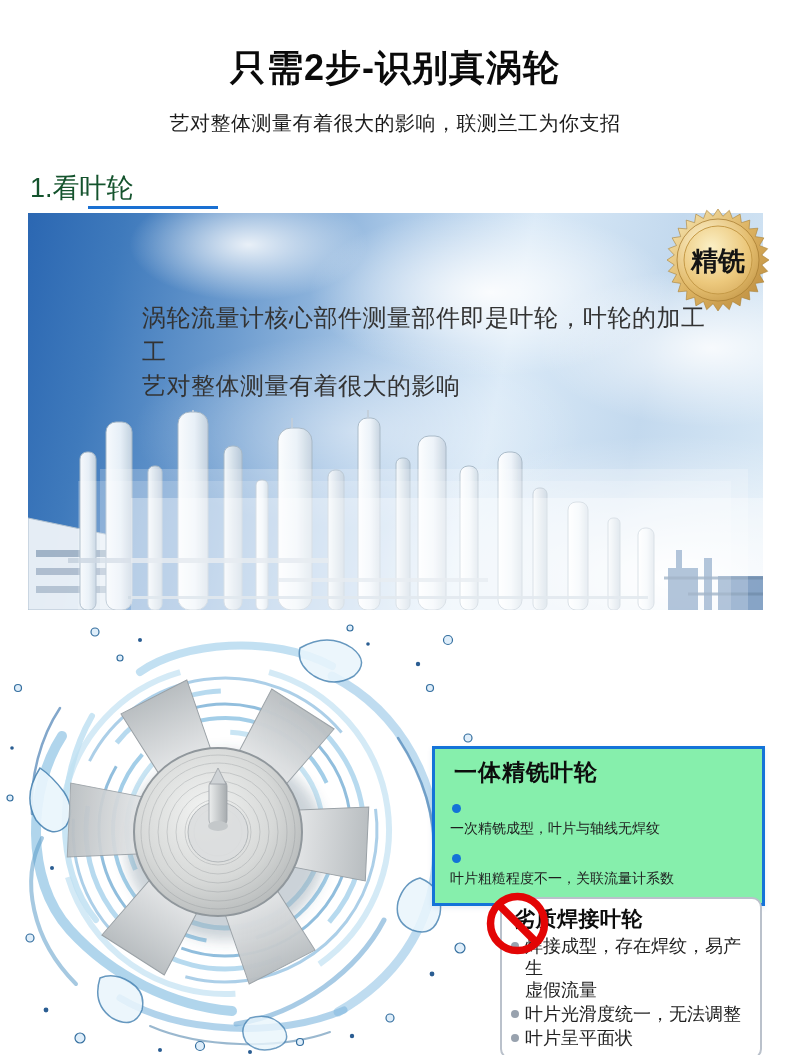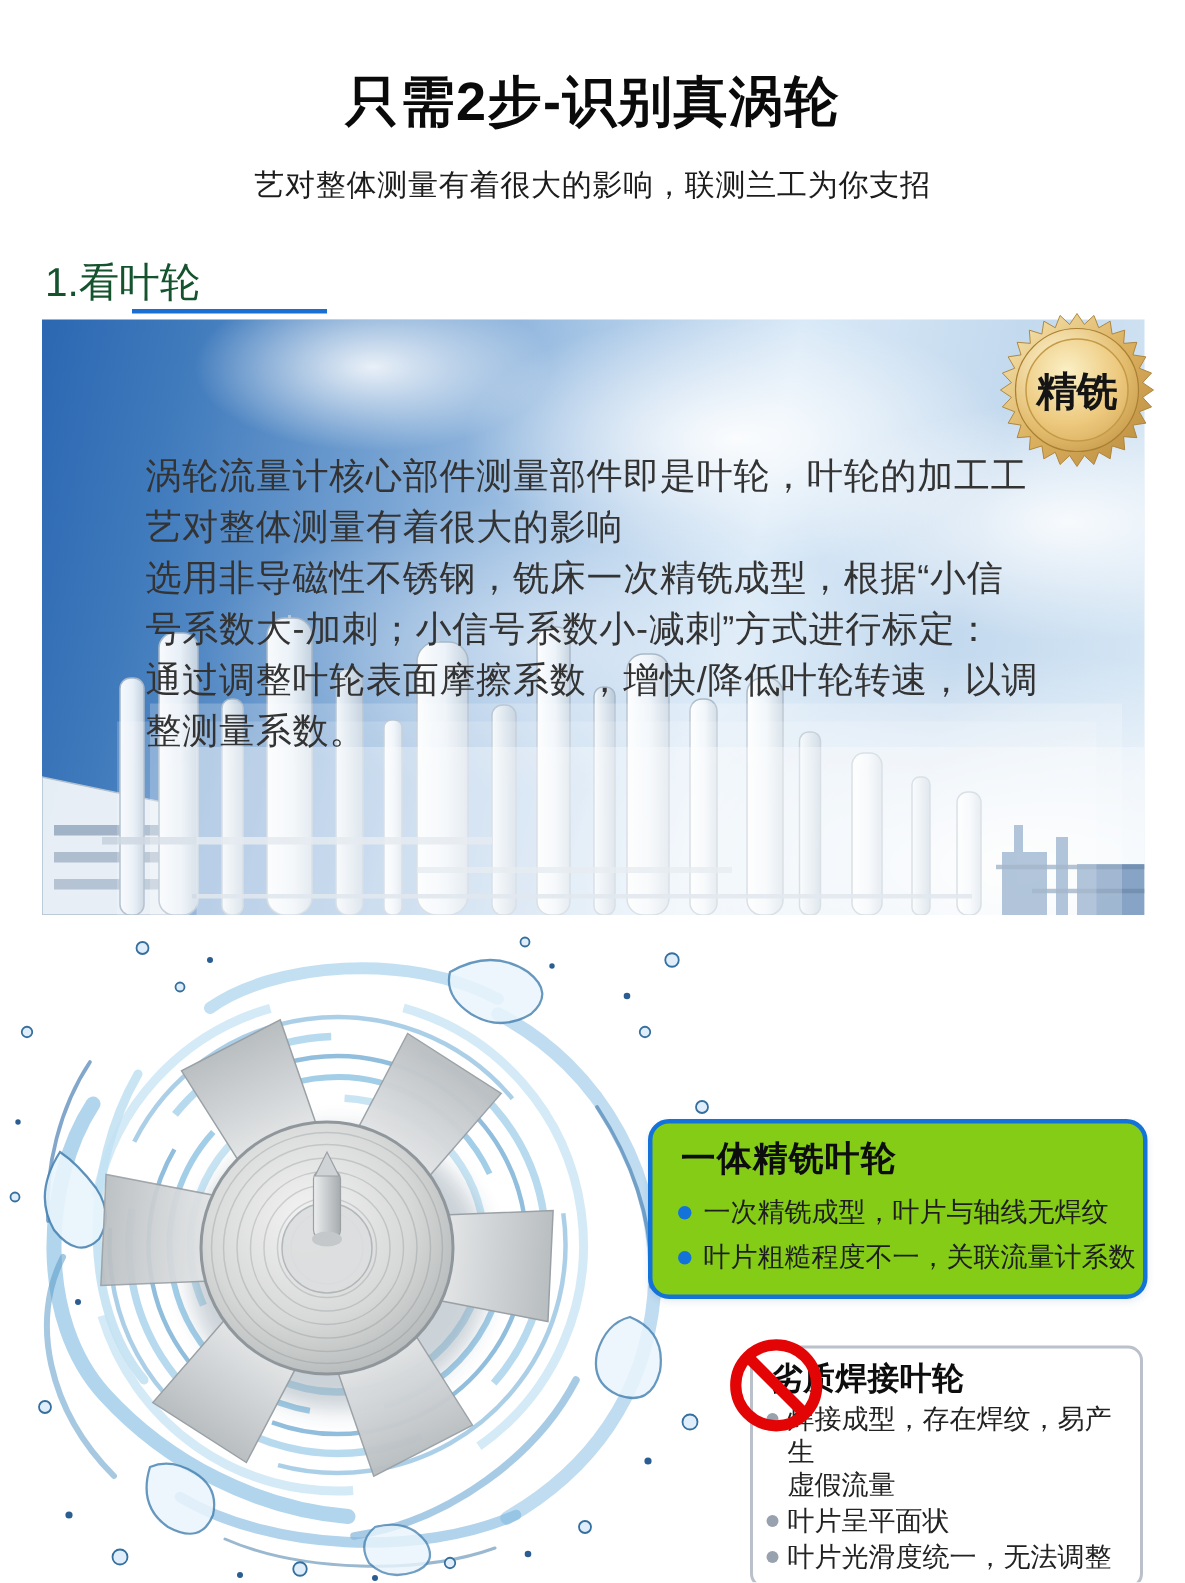--- a/index.html
+++ b/index.html
@@ -47,33 +47,33 @@
   }
   .plant{position:absolute;left:0;bottom:0;width:735px;height:200px;}
   .overlay{position:absolute;background:#ffffff;}
   .overlay.o1{left:50px;top:268px;width:653px;height:315px;opacity:.18;}
   .overlay.o2{left:72px;top:256px;width:648px;height:314px;opacity:.22;}
   .overlay.o3{left:103px;top:285px;width:632px;height:266px;opacity:.32;}
   .hero-text{
     position:absolute;left:69px;top:88px;width:618px;
     font-size:24px;line-height:34px;color:var(--text-dark);letter-spacing:.5px;
   }
-  .hero-text .para{white-space:pre-line;}
+  .hero-text .para{white-space:pre-line;margin-left:45px;}
   .hero-text .proc-label{margin-top:34px;white-space:pre-line;}
   .badge{position:absolute;left:638px;top:-5px;width:104px;height:104px;}
   
   .splash{position:absolute;left:0;top:618px;width:480px;height:437px;}
   
   .good-box{
     position:absolute;left:432px;top:746px;width:333px;box-sizing:border-box;
-    background:#84cc16;border:3px solid var(--accent-blue);border-radius:14px;
+    background:#86efac;border:3px solid var(--accent-blue);border-radius:0;
     padding:8px 8px 10px 15px;box-shadow:0 2px 5px rgba(30,80,160,.10);
   }
   .good-box .box-title{font-size:23px;font-weight:700;color:#0d0d0d;margin:0 0 5px 4px;letter-spacing:1px;}
-  .good-box .row{display:flex;align-items:flex-start;line-height:30px;font-size:18px;color:#1e1e1e;white-space:nowrap;}
+  .good-box .row{display:flex;align-items:flex-start;line-height:30px;font-size:14px;color:#1e1e1e;white-space:nowrap;flex-direction:column;}
   .good-box .dot{flex:0 0 auto;width:9px;height:9px;border-radius:50%;background:var(--accent-blue);margin:11px 8px 0 2px;}
   .bad-box{
     position:absolute;left:500px;top:897px;width:262px;box-sizing:border-box;
     background:#fff;border:2px solid var(--box-gray-border);border-radius:10px;
     padding:6px 5px 8px 8px;
   }
   .bad-box .box-title{font-size:21px;font-weight:700;color:#0d0d0d;margin:0 0 2px 4px;letter-spacing:.5px;}
   .bad-box .row{display:flex;align-items:flex-start;line-height:22px;font-size:18px;color:#222;margin-top:2px;}
   .bad-box .row .btext{white-space:pre-line;}
   .bad-box .dot{flex:0 0 auto;width:8px;height:8px;border-radius:50%;background:var(--bullet-gray);margin:7px 6px 0 1px;}
@@ -150,24 +150,20 @@
       </g>
     </svg>
 
     <div class="overlay o1"></div>
     <div class="overlay o2"></div>
     <div class="overlay o3"></div>
 
     <div class="hero-text">
       <div class="para">涡轮流量计核心部件测量部件即是叶轮，叶轮的加工工
 艺对整体测量有着很大的影响</div>
-      <div class="para">选用非导磁性不锈钢，铣床一次精铣成型，根据“小信
-号系数大-加刺；小信号系数小-减刺”方式进行标定：
-通过调整叶轮表面摩擦系数，增快/降低叶轮转速，以调
-整测量系数。</div>
     </div>
 
     <svg class="badge" viewBox="0 0 104 104">
       <defs>
         <linearGradient id="spikeG" x1="0" y1="0" x2="1" y2="1">
           <stop offset="0" stop-color="#f9ecbc"></stop>
             <stop offset=".5" stop-color="#dcb261"></stop>
             <stop offset="1" stop-color="#b8883a"></stop>
         </linearGradient>
         <radialGradient id="ringG" cx=".35" cy=".3" r=".9">
@@ -315,25 +311,25 @@
 
   <div class="bad-box">
     <div class="box-title">劣质焊接叶轮</div>
     <div class="row">
       <span class="dot"></span>
       <span class="btext">焊接成型，存在焊纹，易产生
 虚假流量</span>
     </div>
     <div class="row">
       <span class="dot"></span>
+      <span class="btext">叶片光滑度统一，无法调整</span>
+    </div>
+    <div class="row">
+      <span class="dot"></span>
       <span class="btext">叶片呈平面状</span>
-    </div>
-    <div class="row">
-      <span class="dot"></span>
-      <span class="btext">叶片光滑度统一，无法调整</span>
     </div>
   </div>
 
   <svg class="no-sign" viewBox="0 0 63 63">
     <circle cx="31.5" cy="31.5" r="27" fill="none" stroke="var(--prohibit-red,#e30505)" stroke-width="7.5"></circle>
     <line x1="12.5" y1="12.5" x2="50.5" y2="50.5" stroke="var(--prohibit-red,#e30505)" stroke-width="7.5"></line>
   </svg>
 
 </div>
 

